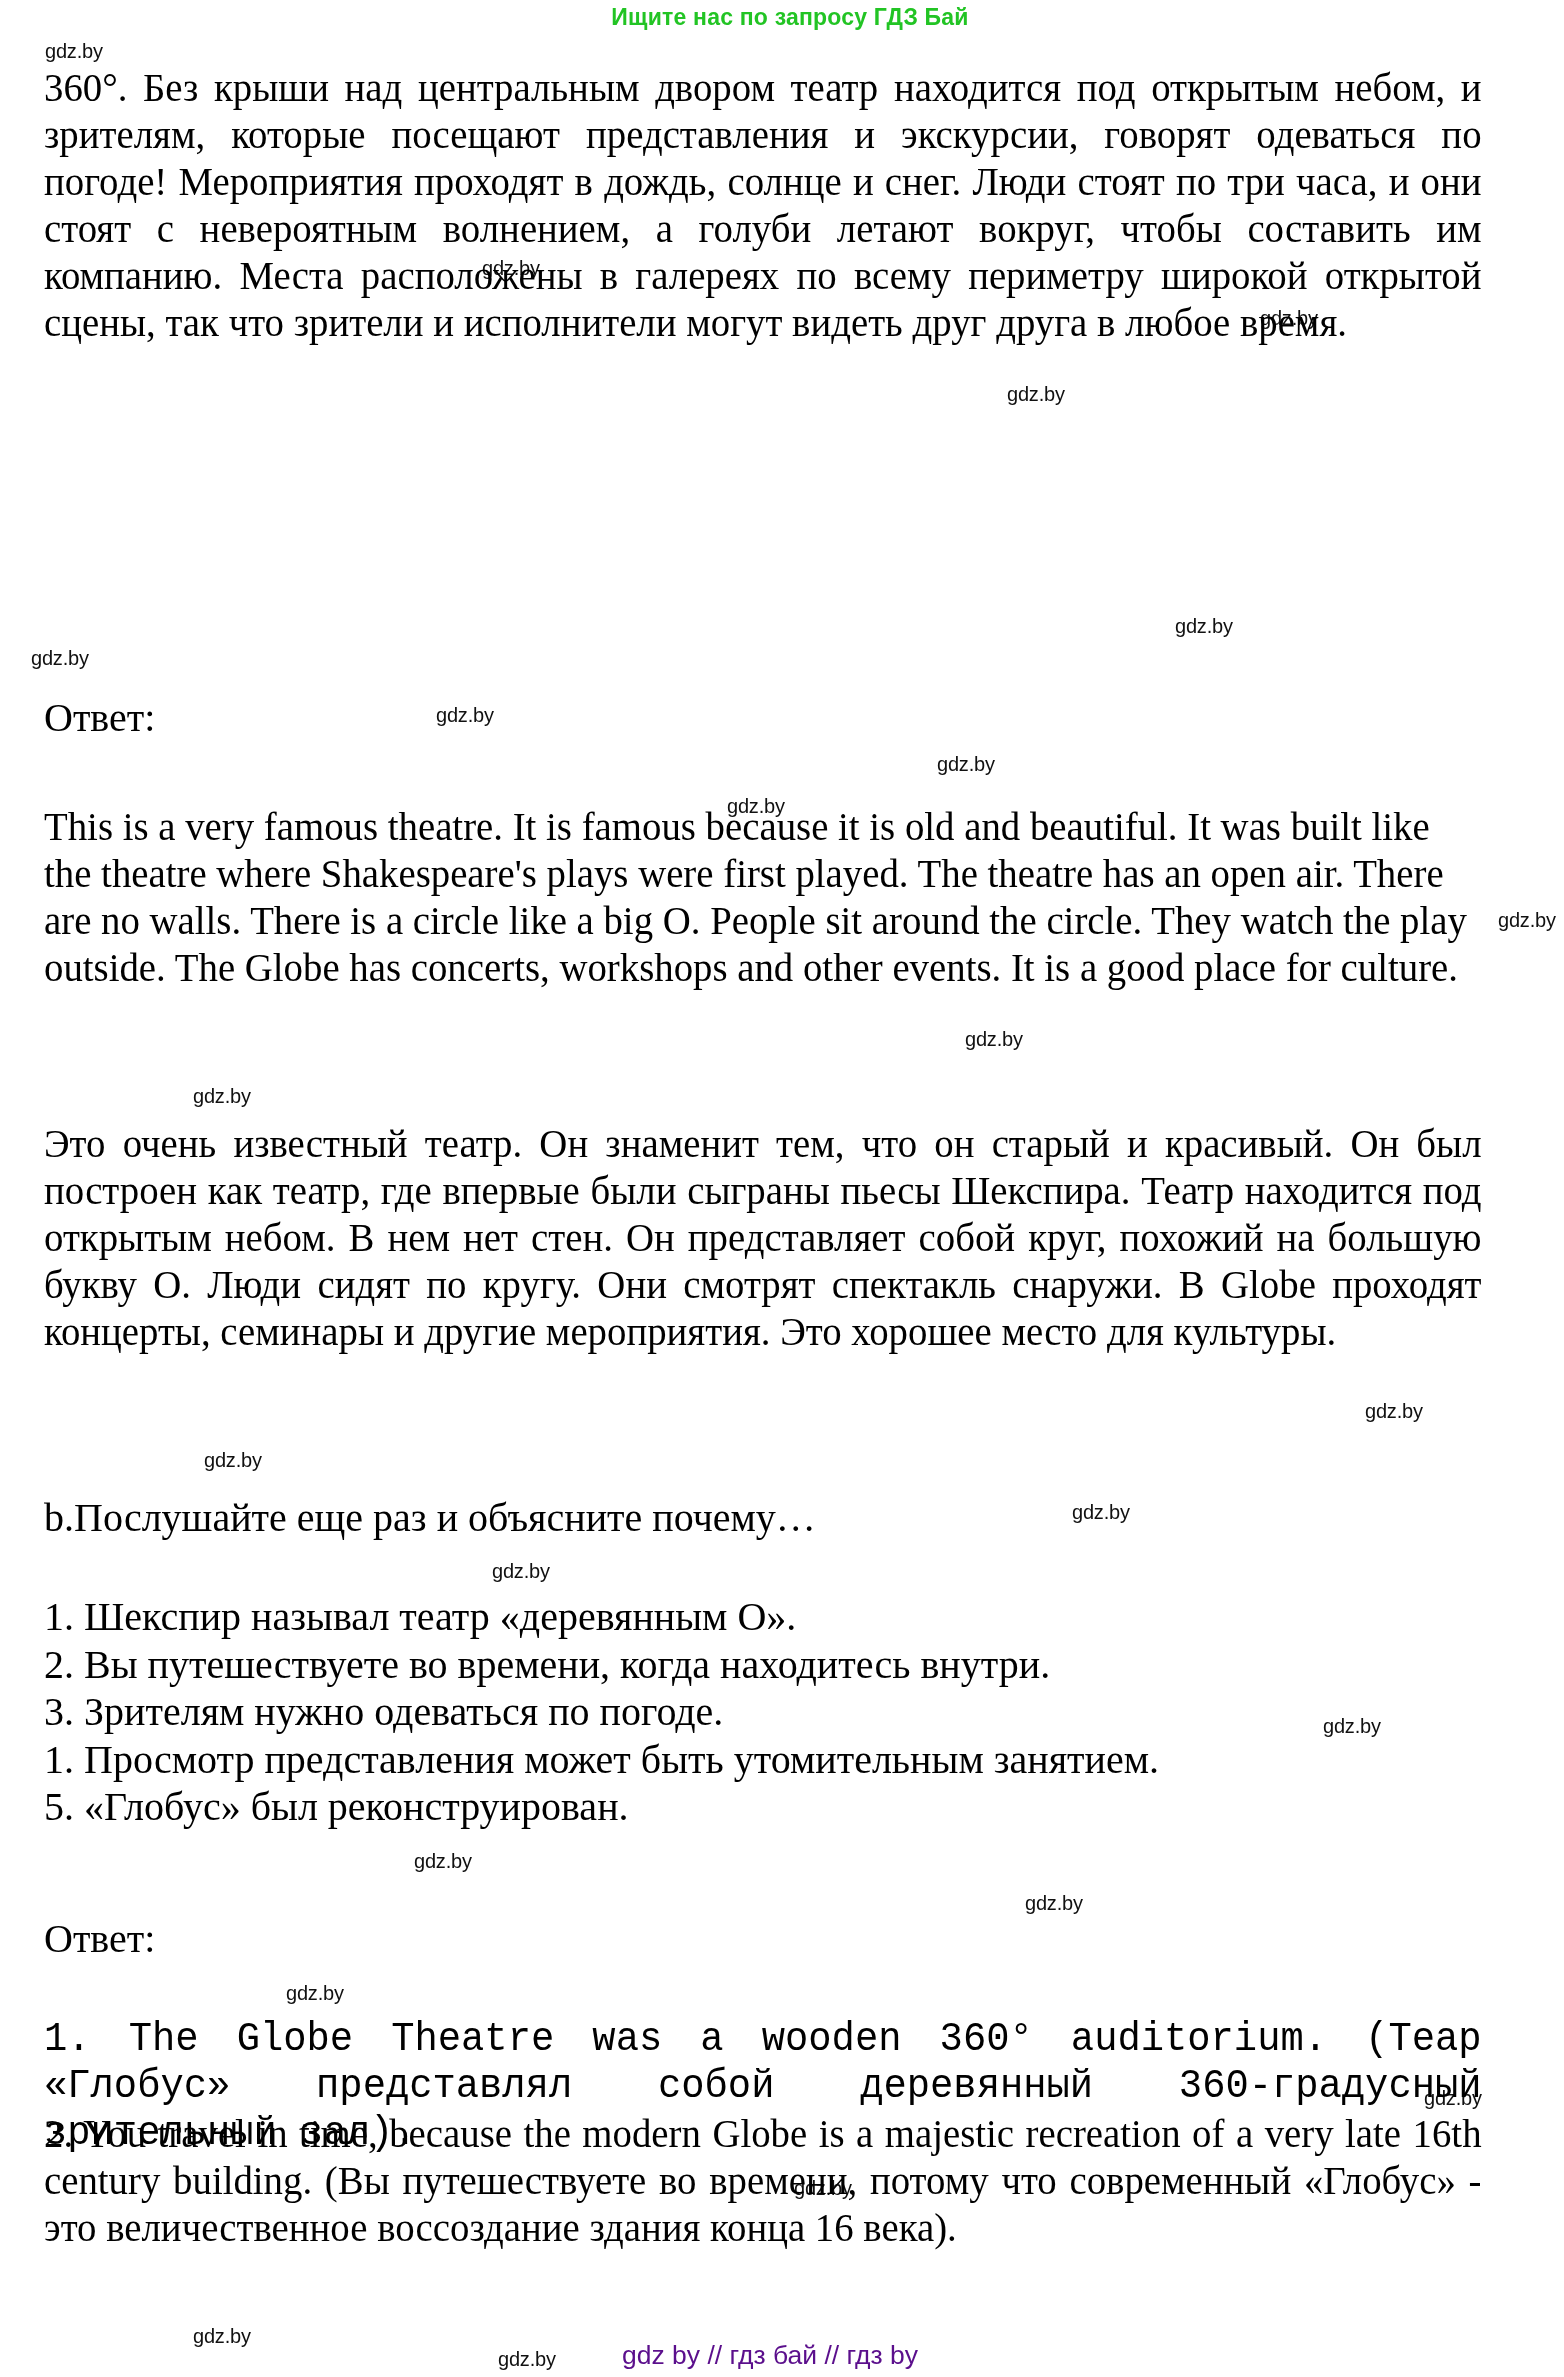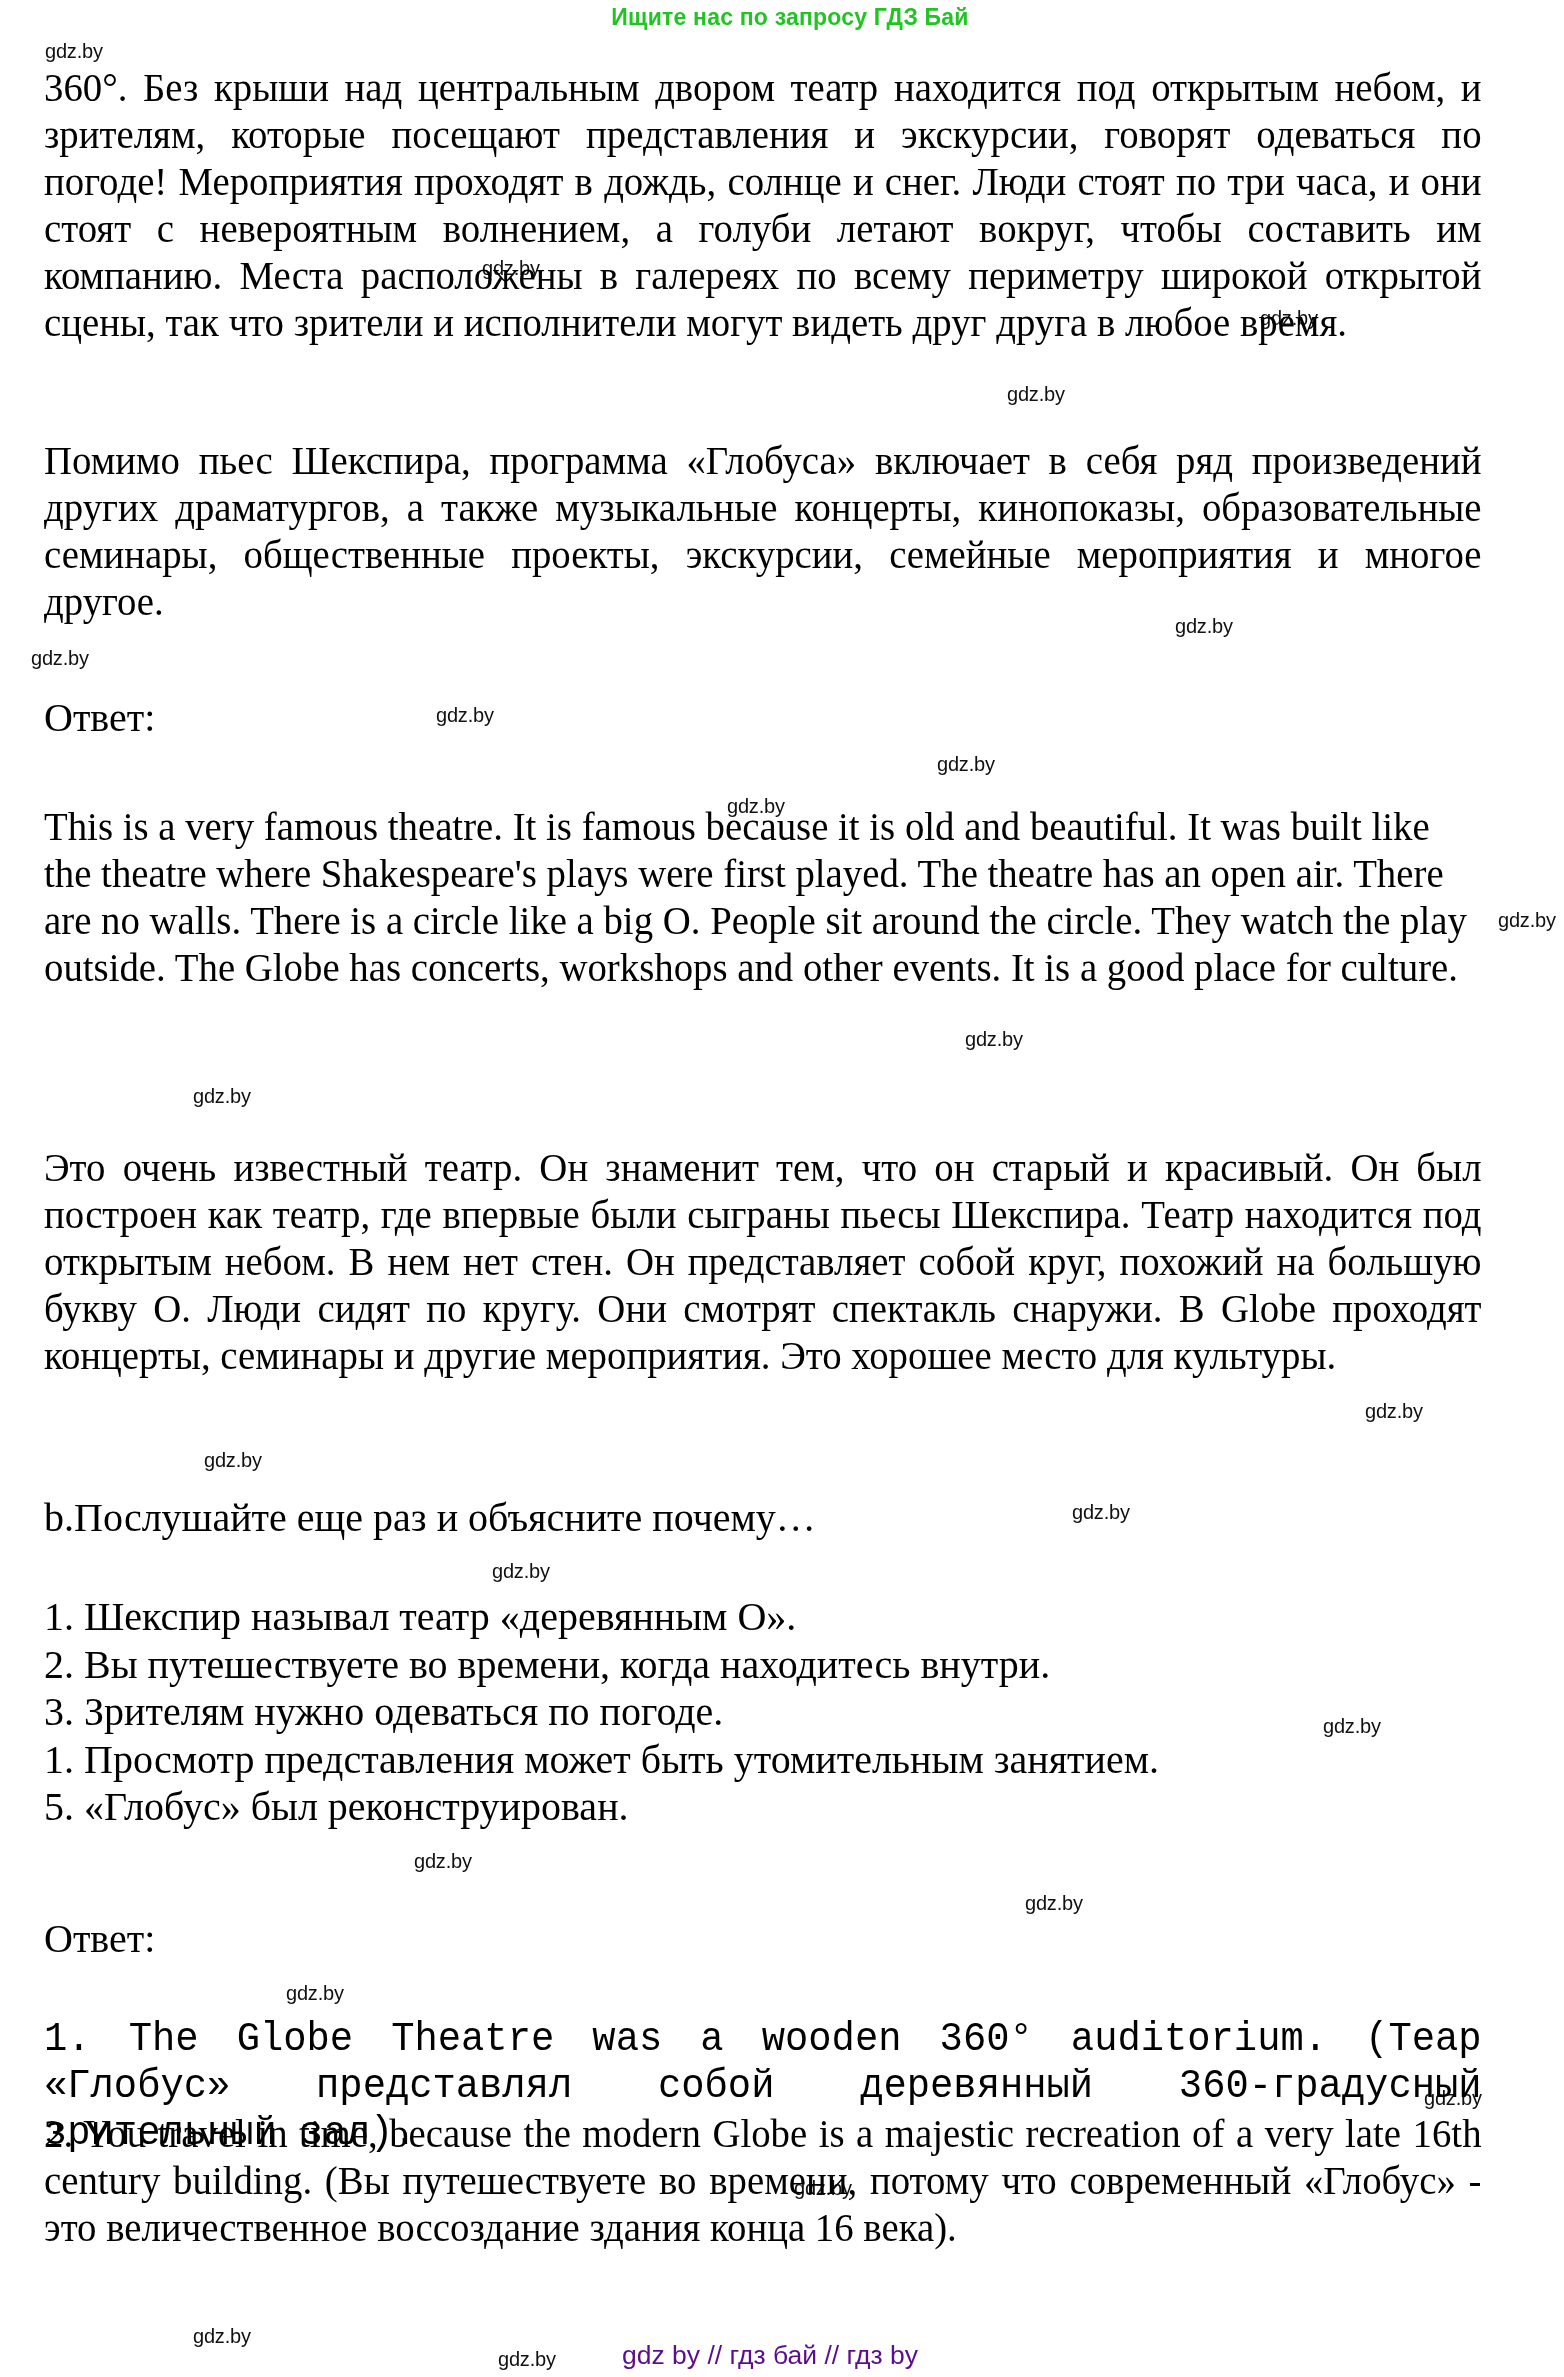--- a/index.html
+++ b/index.html
@@ -125,33 +125,30 @@
   <span class="wm" style="left:286px; top:1982px;">gdz.by</span>
   <span class="wm" style="left:1424px;top:2087px;">gdz.by</span>
   <span class="wm" style="left:794px;top:2177px;">gdz.by</span>
   <span class="wm" style="left:193px; top:2325px;">gdz.by</span>
   <span class="wm" style="left:498px; top:2348px;">gdz.by</span>
 
   <div class="col" style="top:64px;">
     <p class="body-para">360°. Без крыши над центральным двором театр находится под открытым небом, и зрителям, которые посещают представления и экскурсии, говорят одеваться по погоде! Мероприятия проходят в дождь, солнце и снег. Люди стоят по три часа, и они стоят с невероятным волнением, а голуби летают вокруг, чтобы составить им компанию. Места расположены в галереях по всему периметру широкой открытой сцены, так что зрители и исполнители могут видеть друг друга в любое время.</p>
   </div>
 
-  <div class="col" style="top:437px;">
-    <p class="body-para">Помимо пьес Шекспира, программа «Глобуса» включает в себя ряд произведений других драматургов, а также музыкальные концерты, кинопоказы, образовательные семинары, общественные проекты, экскурсии, семейные мероприятия и многое другое.</p>
-  </div>
 
   <div class="col" style="top:694px;">
     <p class="label-line">Ответ:</p>
   </div>
 
   <div class="col" style="top:803px;">
     <p class="body-para nojust">This is a very famous theatre. It is famous because it is old and beautiful. It was built like the theatre where Shakespeare's plays were first played. The theatre has an open air. There are no walls. There is a circle like a big O. People sit around the circle. They watch the play outside. The Globe has concerts, workshops and other events. It is a good place for culture.</p>
   </div>
 
-  <div class="col" style="top:1144px;">
+  <div class="col" style="top:1120px;">
     <p class="body-para">Это очень известный театр. Он знаменит тем, что он старый и красивый. Он был построен как театр, где впервые были сыграны пьесы Шекспира. Театр находится под открытым небом. В нем нет стен. Он представляет собой круг, похожий на большую букву О. Люди сидят по кругу. Они смотрят спектакль снаружи. В Globe проходят концерты, семинары и другие мероприятия. Это хорошее место для культуры.</p>
   </div>
 
   <div class="col" style="top:1494px;">
     <p class="label-line">b.Послушайте еще раз и объясните почему…</p>
   </div>
 
   <div class="col" style="top:1593px;">
     <p class="list-line">1. Шекспир называл театр «деревянным О».</p>
     <p class="list-line">2. Вы путешествуете во времени, когда находитесь внутри.</p>

